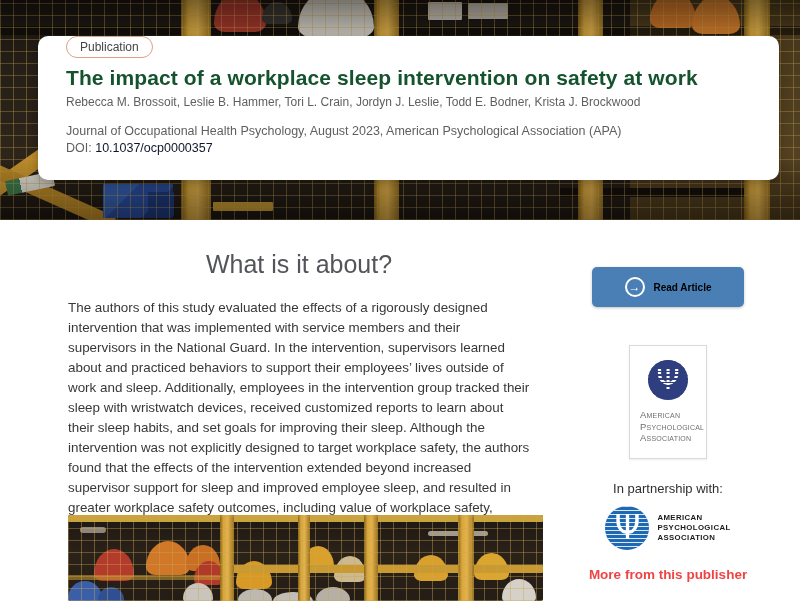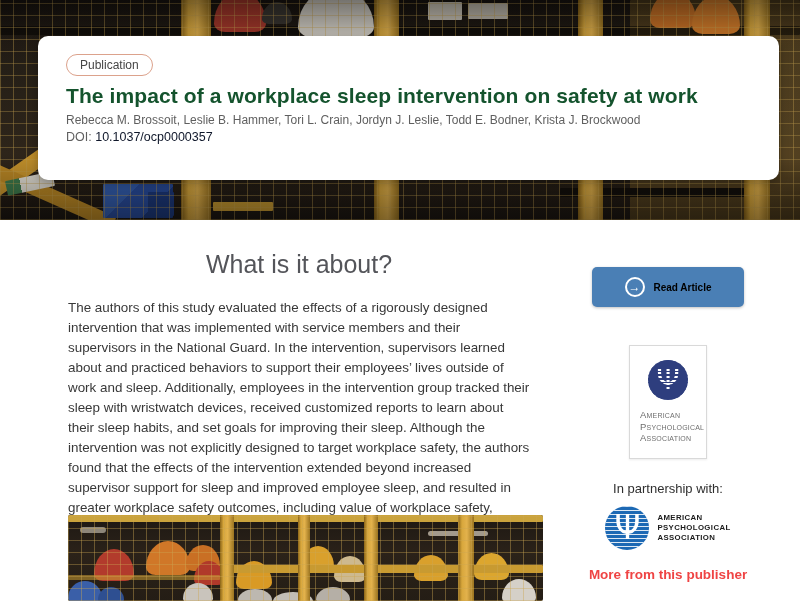--- a/index.html
+++ b/index.html
@@ -15,21 +15,21 @@
     background-image:
       repeating-linear-gradient(90deg, rgba(203,166,82,.42) 0 1px, transparent 1px 13px),
       repeating-linear-gradient(0deg, rgba(203,166,82,.38) 0 1px, transparent 1px 12px); }
   .vignette { position:absolute; inset:0; pointer-events:none;
     background:linear-gradient(180deg, rgba(0,0,0,.45) 0, rgba(0,0,0,.12) 38px,
       rgba(0,0,0,.10) 158px, rgba(0,0,0,.42) 218px); }
 
   
   .card { position:absolute; left:38px; top:36px; width:741px; height:144px;
     background:#fff; border-radius:10px; box-shadow:0 3px 10px rgba(0,0,0,.28);
-    padding:18px 28px; z-index:5; }
+    padding:0 28px; z-index:5; }
   .badge { display:inline-block; border:1px solid #dca28c; border-radius:14px;
     padding:3px 13px; font-size:12px; color:#454545; }
   .title { margin-top:8px; font-size:21px; color:#14532d; letter-spacing:.1px; }
   .authors { margin-top:5px; font-size:12px; color:#5f5f5f; }
   .meta { margin-top:15px; font-size:12.5px; color:#5f5f5f; }
   .doi-row { margin-top:3px; font-size:12.5px; color:#5f5f5f; }
   .doi-link { color:#0f172a; text-decoration:none; cursor:pointer; }
 
   
   .content { position:absolute; left:0; top:220px; width:800px; height:381px; background:#fff;border-radius:29px; }
@@ -111,20 +111,21 @@
       <div class="shape post" style="left: 578px; top: 0px; width: 25px; height: 220px;"></div>
       <div class="shape post" style="left: 744px; top: 0px; width: 26px; height: 220px;"></div>
       <div class="mesh"></div>
     <div class="vignette"></div>
   </div>
 
   <div class="card">
     <span class="badge">Publication</span>
     <h1 class="title">The impact of a workplace sleep intervention on safety at work</h1>
     <div class="authors">Rebecca M. Brossoit, Leslie B. Hammer, Tori L. Crain, Jordyn J. Leslie, Todd E. Bodner, Krista J. Brockwood</div>
+    <div class="meta">Journal of Occupational Health Psychology, August 2023, American Psychological Association (APA)</div>
     <div class="doi-row">
       <span>DOI:</span>
       <a class="doi-link">10.1037/ocp0000357</a>
     </div>
   </div>
 
   <div class="content">
     <h2 class="about-heading">What is it about?</h2>
     <p class="about-paragraph">The authors of this study evaluated the effects of a rigorously designed intervention that was implemented with service members and their supervisors in the National Guard. In the intervention, supervisors learned about and practiced behaviors to support their employees’ lives outside of work and sleep. Additionally, employees in the intervention group tracked their sleep with wristwatch devices, received customized reports to learn about their sleep habits, and set goals for improving their sleep. Although the intervention was not explicitly designed to target workplace safety, the authors found that the effects of the intervention extended beyond increased supervisor support for sleep and improved employee sleep, and resulted in greater workplace safety outcomes, including value of workplace safety, adherence to safety protocols, and fewer accidents and injuries at work.</p>
 

